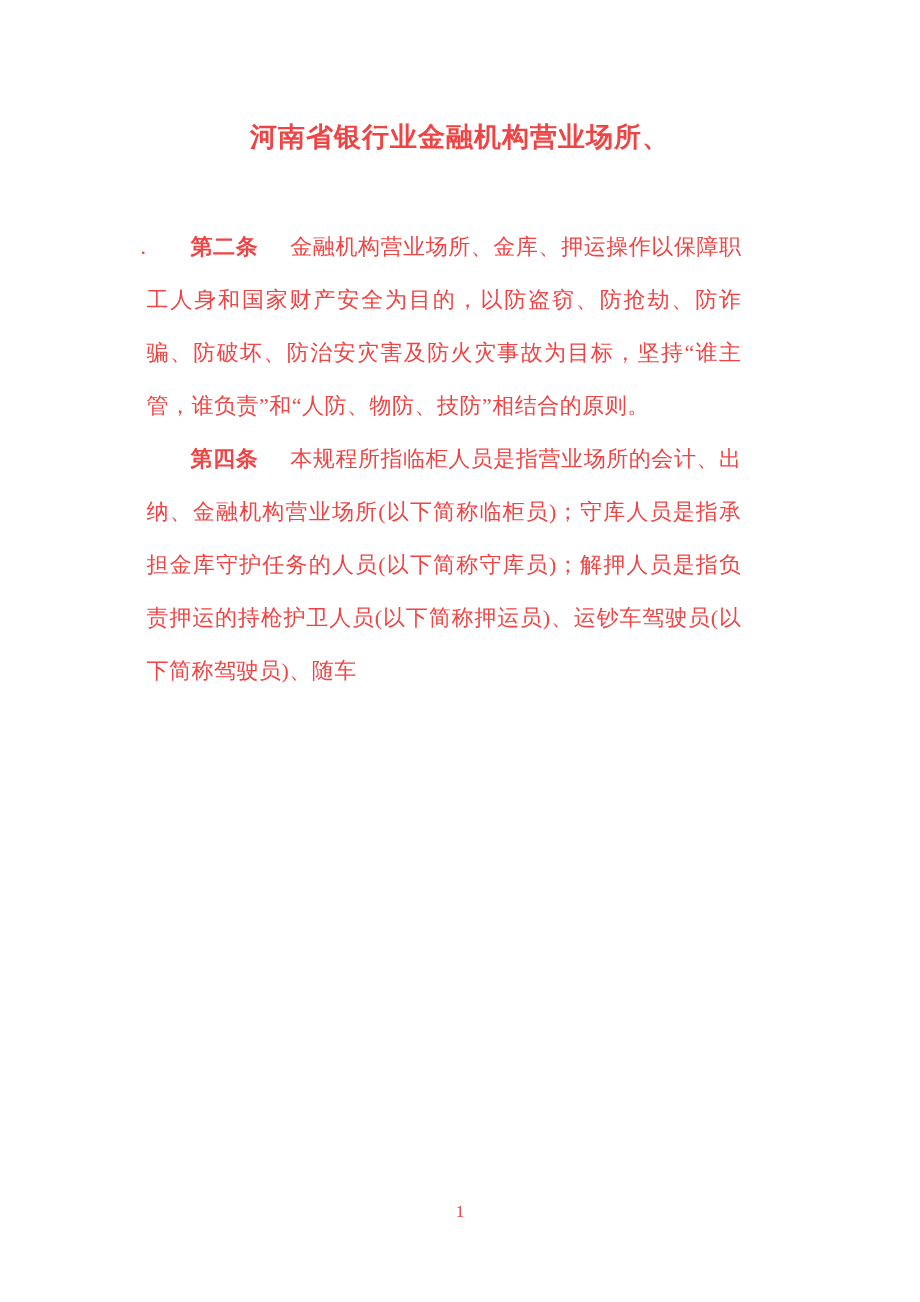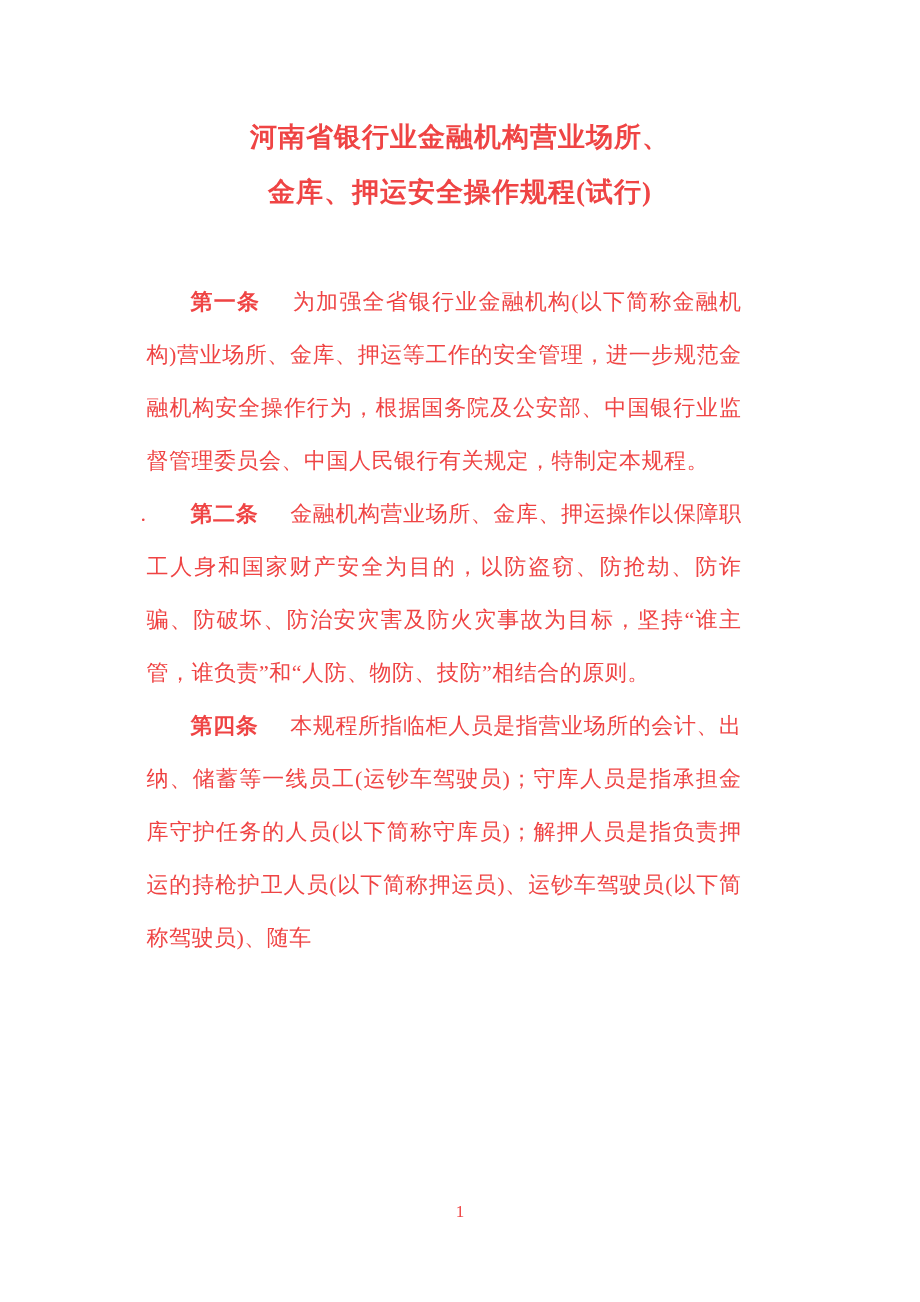--- a/index.html
+++ b/index.html
@@ -71,42 +71,36 @@
     line-height: 24px;
   }
 </style>
 </head>
 <body>
 
 <div class="page">
 
   <h1 class="doc-title">
     <span class="title-line">河南省银行业金融机构营业场所、</span>
-    <span class="title-line">金库、押运安全操作规程(试行)</span>
   </h1>
 
 
   <div class="doc-body">
 
-    <p class="para">
-      <span class="lead-mark"></span>
-      <span class="article-number">第一条</span>
-      <span class="article-text">为加强全省银行业金融机构(以下简称金融机构)营业场所、金库、押运等工作的安全管理，进一步规范金融机构安全操作行为，根据国务院及公安部、中国银行业监督管理委员会、中国人民银行有关规定，特制定本规程。</span>
-    </p>
 
     <p class="para">
       <span class="lead-mark">.</span>
       <span class="article-number">第二条</span>
       <span class="article-text">金融机构营业场所、金库、押运操作以保障职工人身和国家财产安全为目的，以防盗窃、防抢劫、防诈骗、防破坏、防治安灾害及防火灾事故为目标，坚持“谁主管，谁负责”和“人防、物防、技防”相结合的原则。</span>
     </p>
 
 
     <p class="para">
       <span class="lead-mark"></span>
       <span class="article-number">第四条</span>
-      <span class="article-text">本规程所指临柜人员是指营业场所的会计、出纳、储蓄等一线员工(运钞车驾驶员)；守库人员是指承担金库守护任务的人员(以下简称守库员)；解押人员是指负责押运的持枪护卫人员(以下简称押运员)、运钞车驾驶员(以下简称驾驶员)、随车</span>
+      <span class="article-text">本规程所指临柜人员是指营业场所的会计、出纳、金融机构营业场所(以下简称临柜员)；守库人员是指承担金库守护任务的人员(以下简称守库员)；解押人员是指负责押运的持枪护卫人员(以下简称押运员)、运钞车驾驶员(以下简称驾驶员)、随车</span>
     </p>
 
   </div>
 
   <div class="page-number">1</div>
 
 </div>
 
 </body></html>

